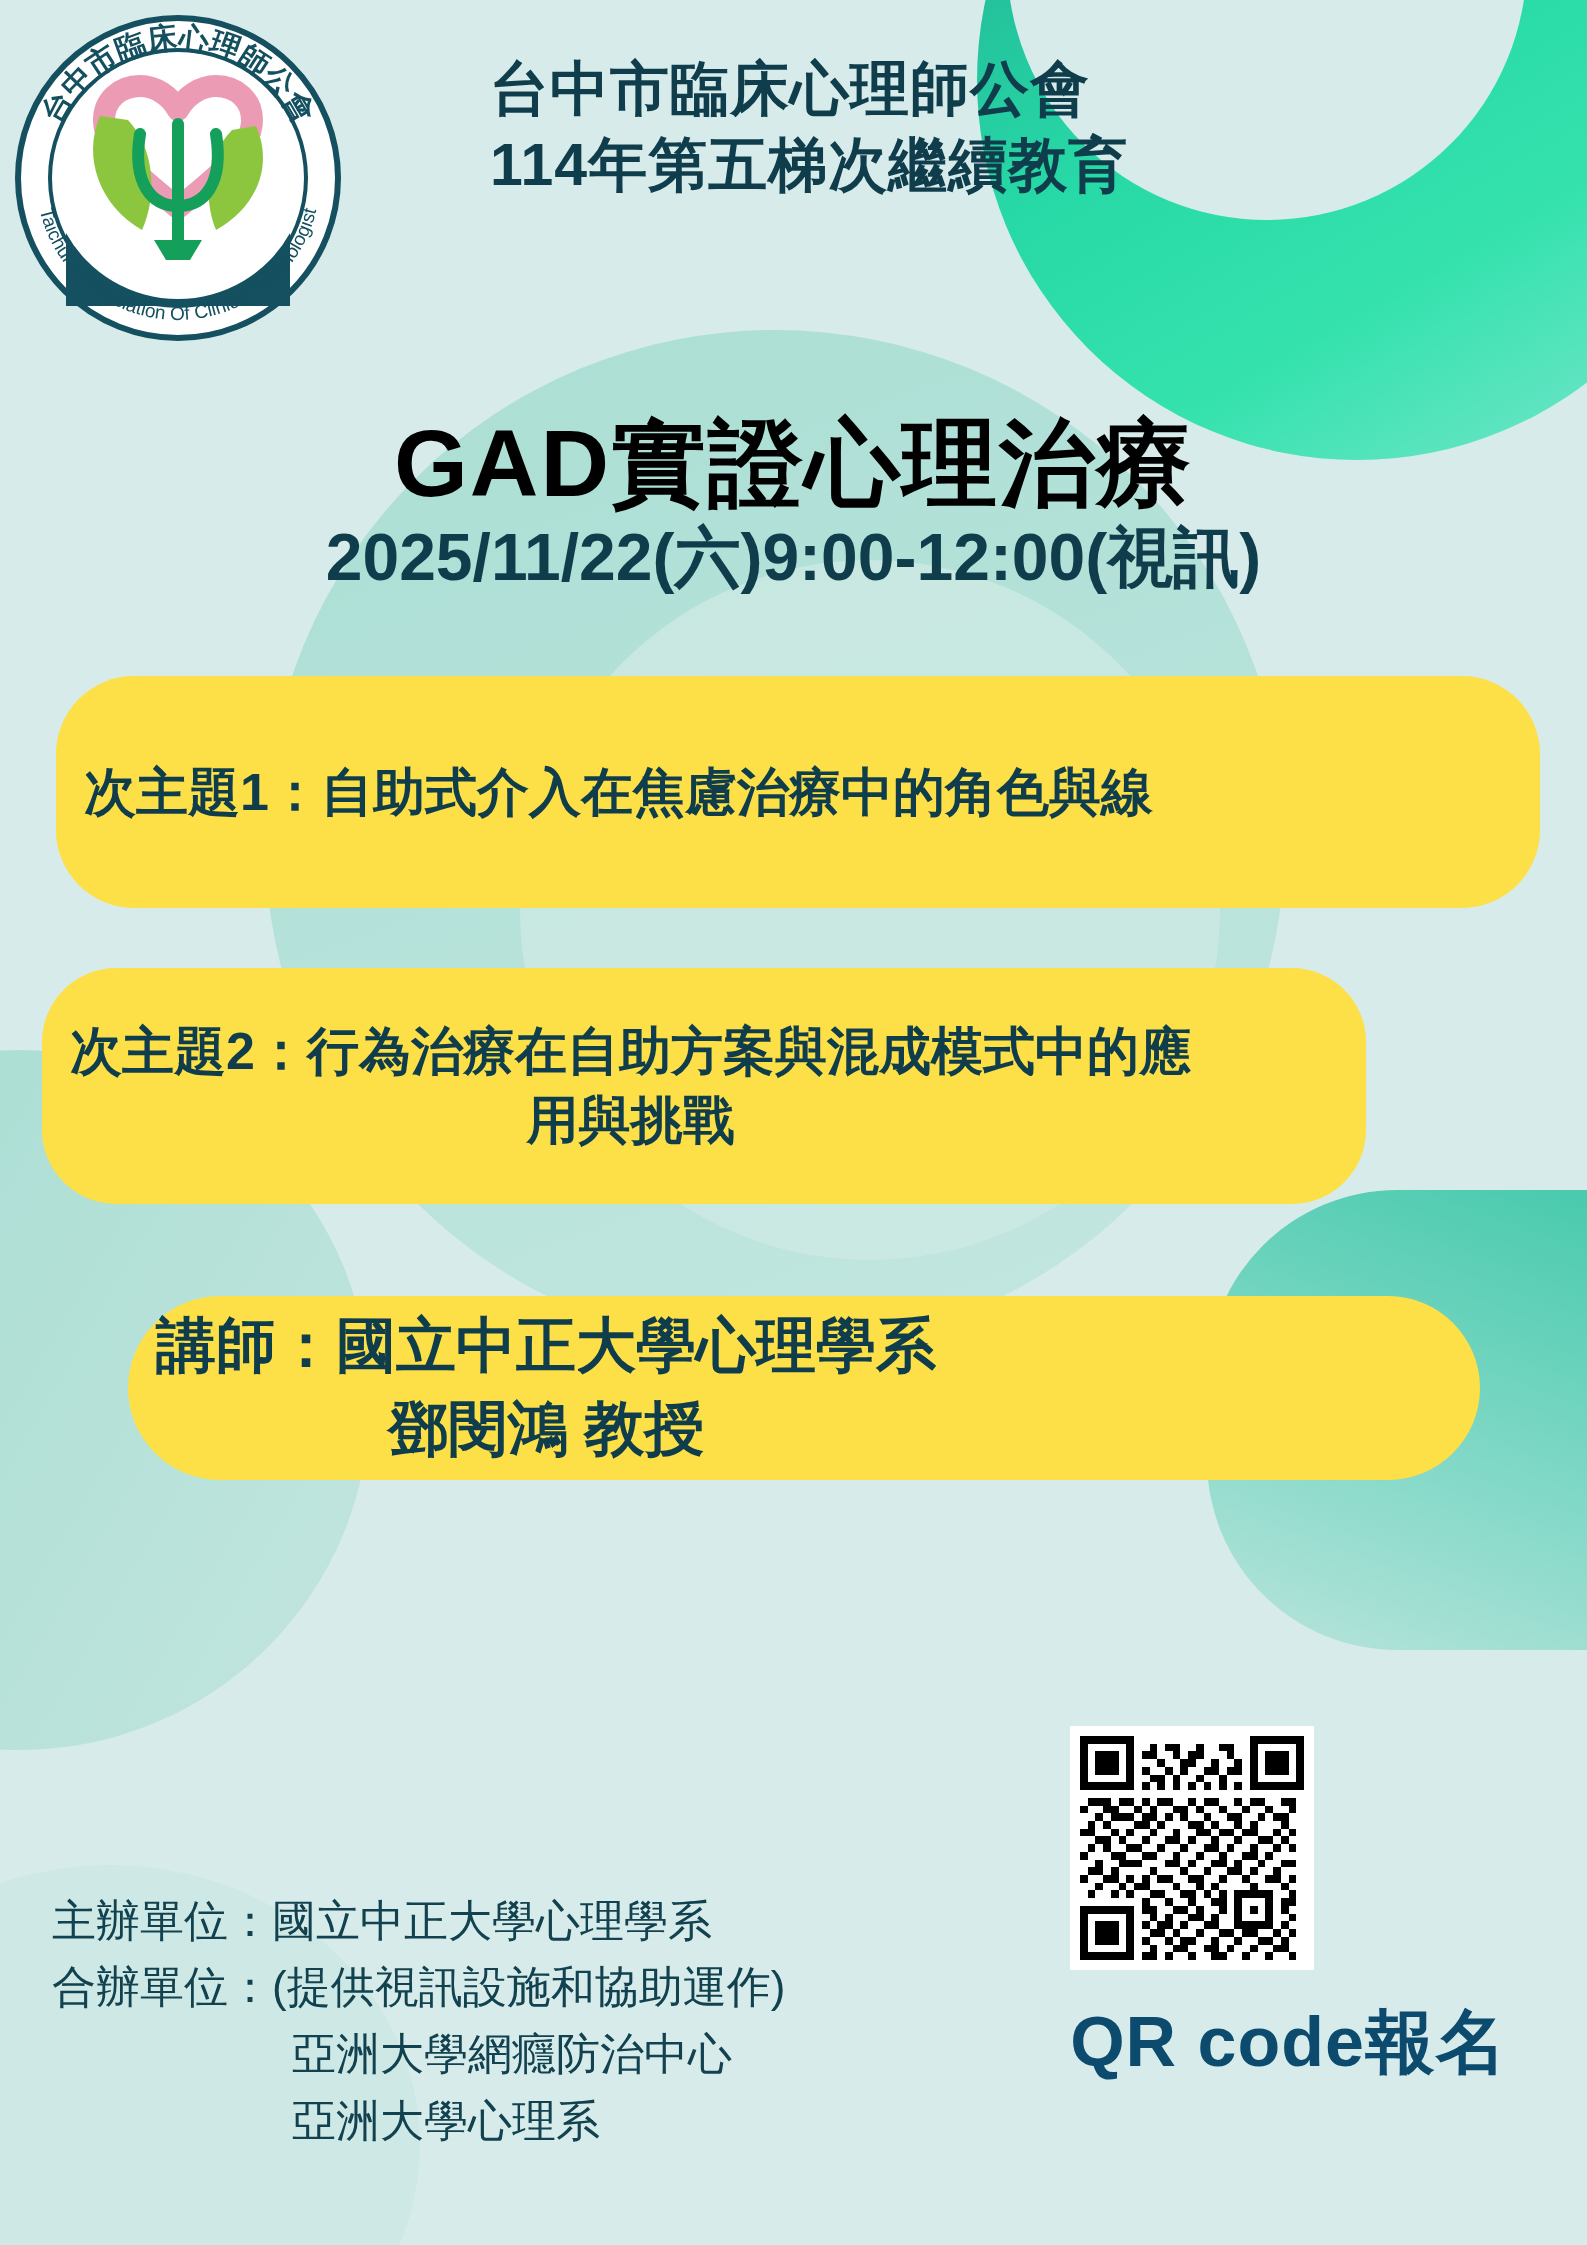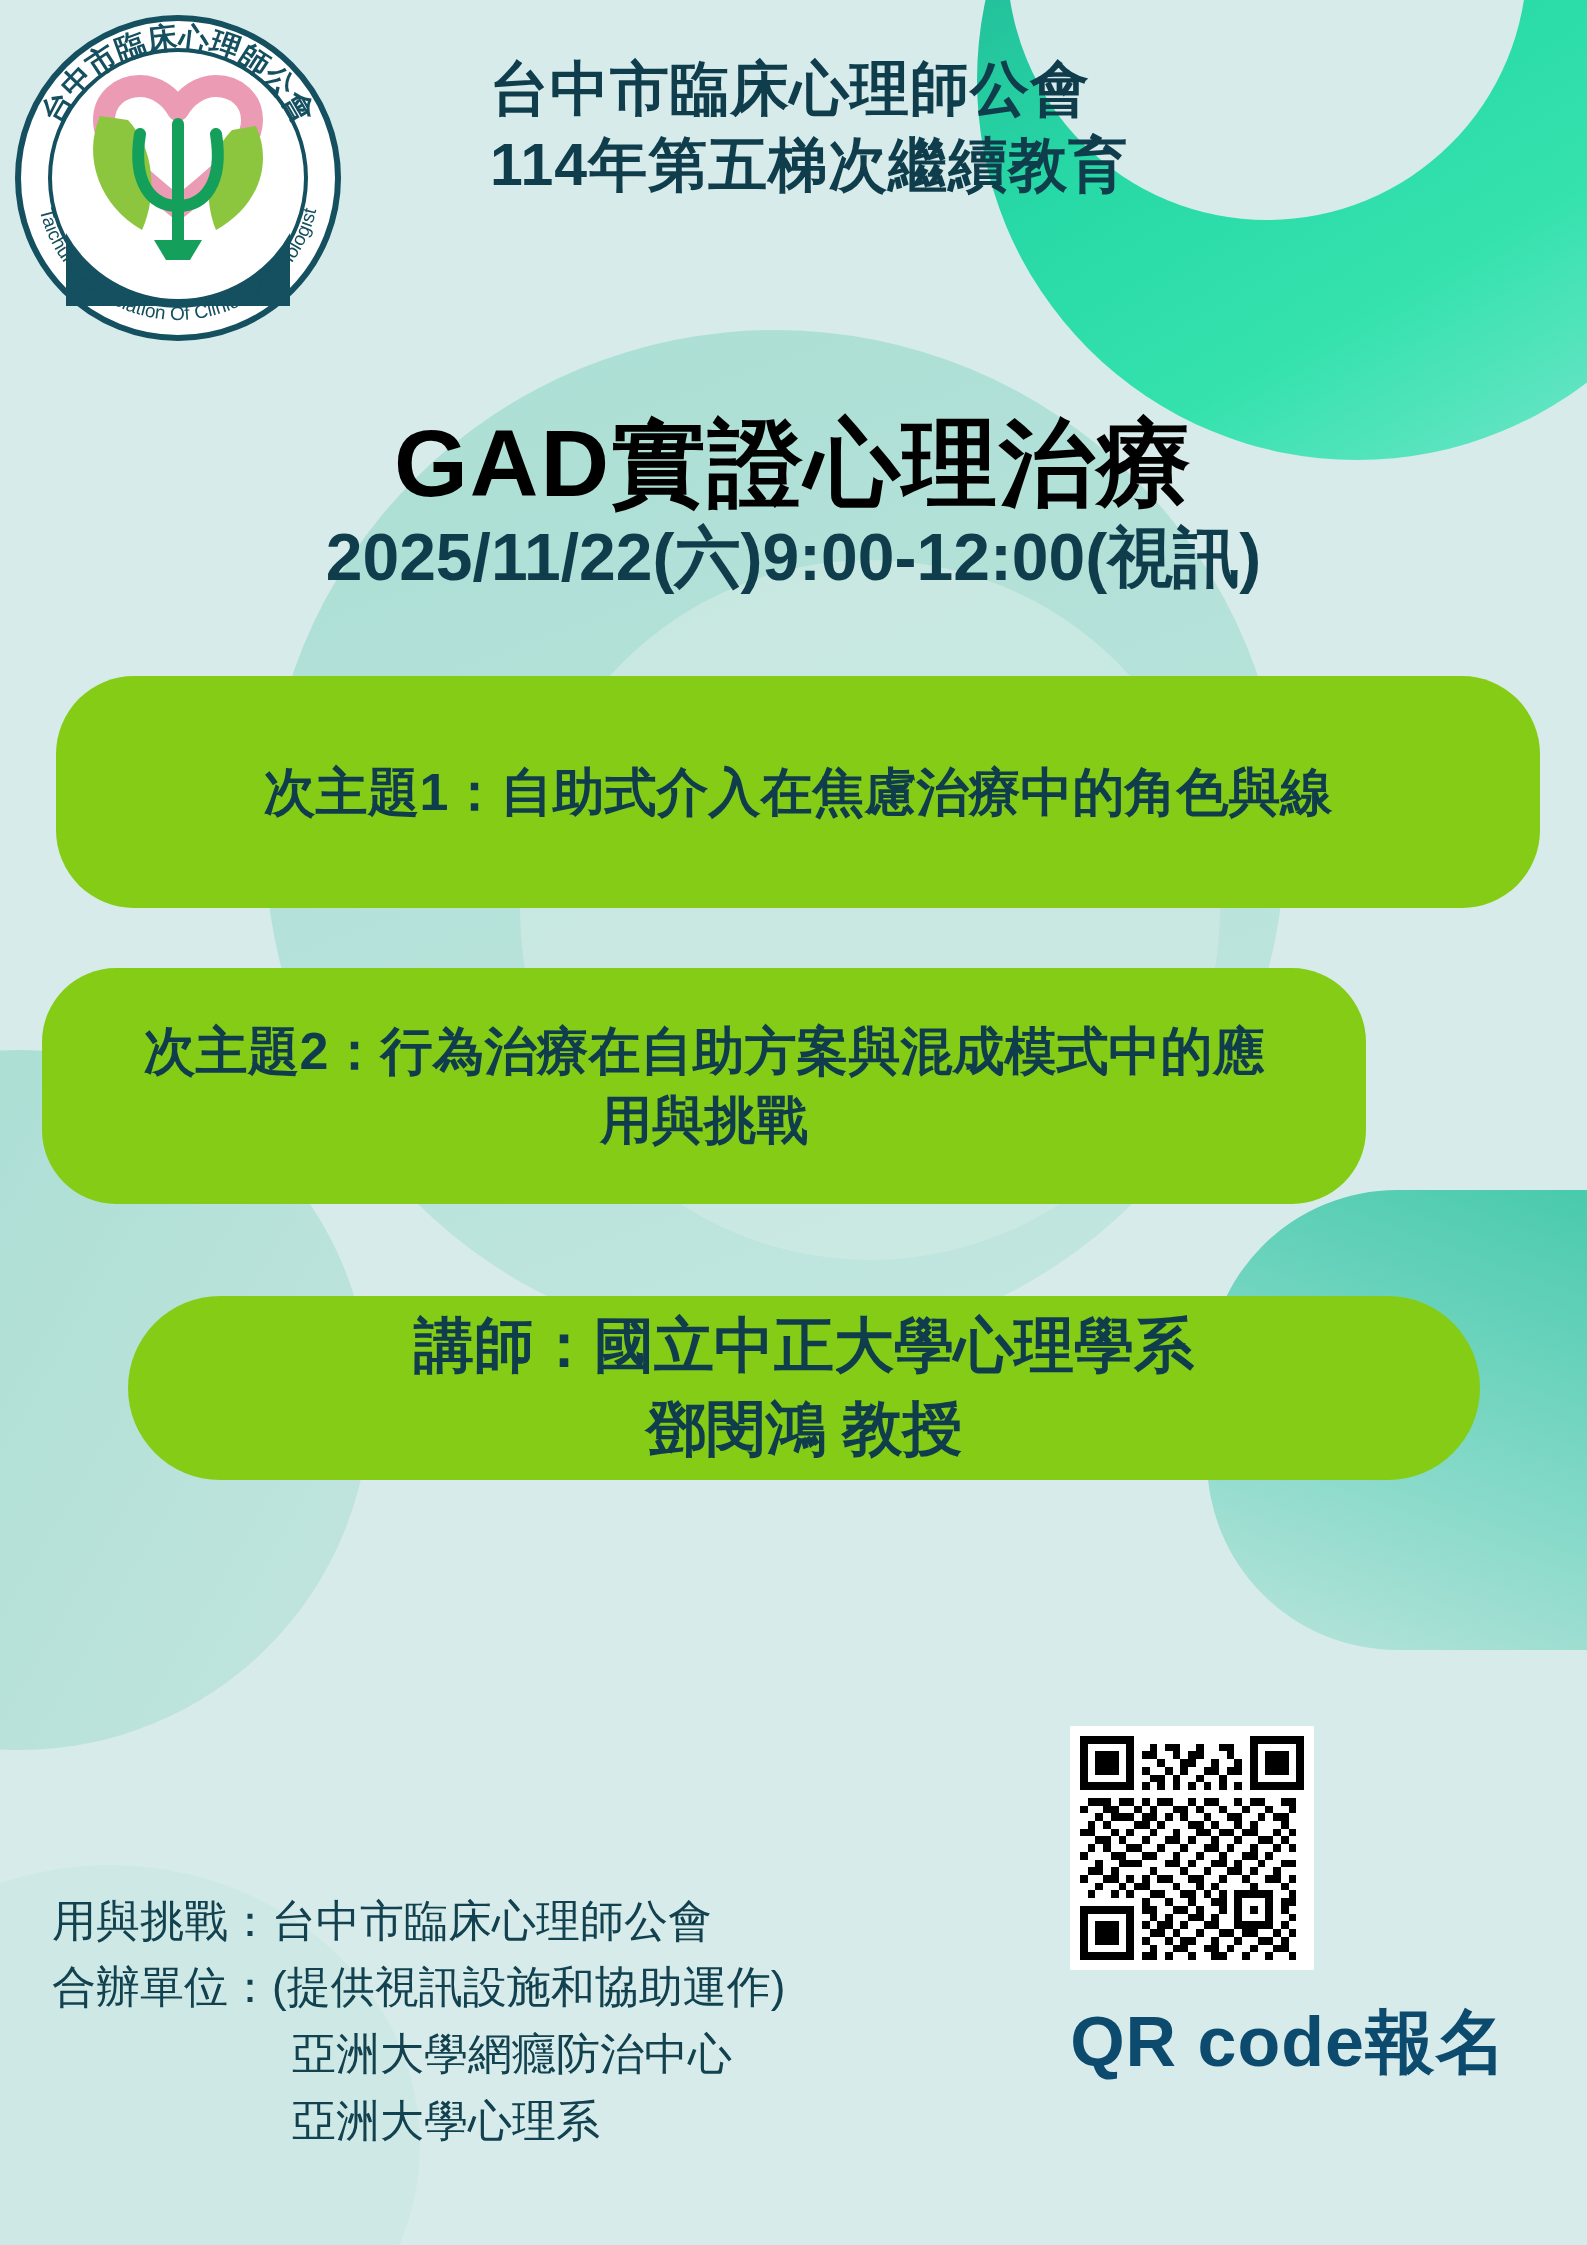--- a/index.html
+++ b/index.html
@@ -104,22 +104,22 @@
     letter-spacing:2px;line-height:1.12;
   }
   .date-line{
     font-size:66px;font-weight:bold;color:#0f3d4c;
     letter-spacing:0px;margin-top:2px;line-height:1.2;
   }
 
   
   .pink-box{
     position:absolute;z-index:7;
-    background:#84cc16;
-    display:flex;align-items:center;justify-content:center;
+    background:#fde047;
+    display:flex;align-items:center;
     text-align:center;
     box-sizing:border-box;
   }
   .pink-box p{
     margin:0;
     font-size:52px;font-weight:bold;color:#0f3d4c;
     line-height:1.32;letter-spacing:0px;
   }
   #box-topic1{
     top:676px;left:56px;width:1484px;height:232px;
@@ -237,21 +237,21 @@
   </div>
 
   <div class="pink-box" id="box-speaker">
     <p>
       <span>講師：國立中正大學心理學系</span><br>
       <span>鄧閔鴻 教授</span>
     </p>
   </div>
 
   <div class="footer">
-    <div>用與挑戰：台中市臨床心理師公會</div>
+    <div>主辦單位：國立中正大學心理學系</div>
     <div>合辦單位：(提供視訊設施和協助運作)</div>
     <div class="indent">亞洲大學網癮防治中心</div>
     <div class="indent">亞洲大學心理系</div>
   </div>
 
   <div class="qr-wrap">
     <div class="qr-box">
       <svg width="224" height="224" viewBox="0 0 29 29" shape-rendering="crispEdges" aria-hidden="true">
         <rect width="29" height="29" fill="#ffffff"></rect>
         <g fill="#000000">

